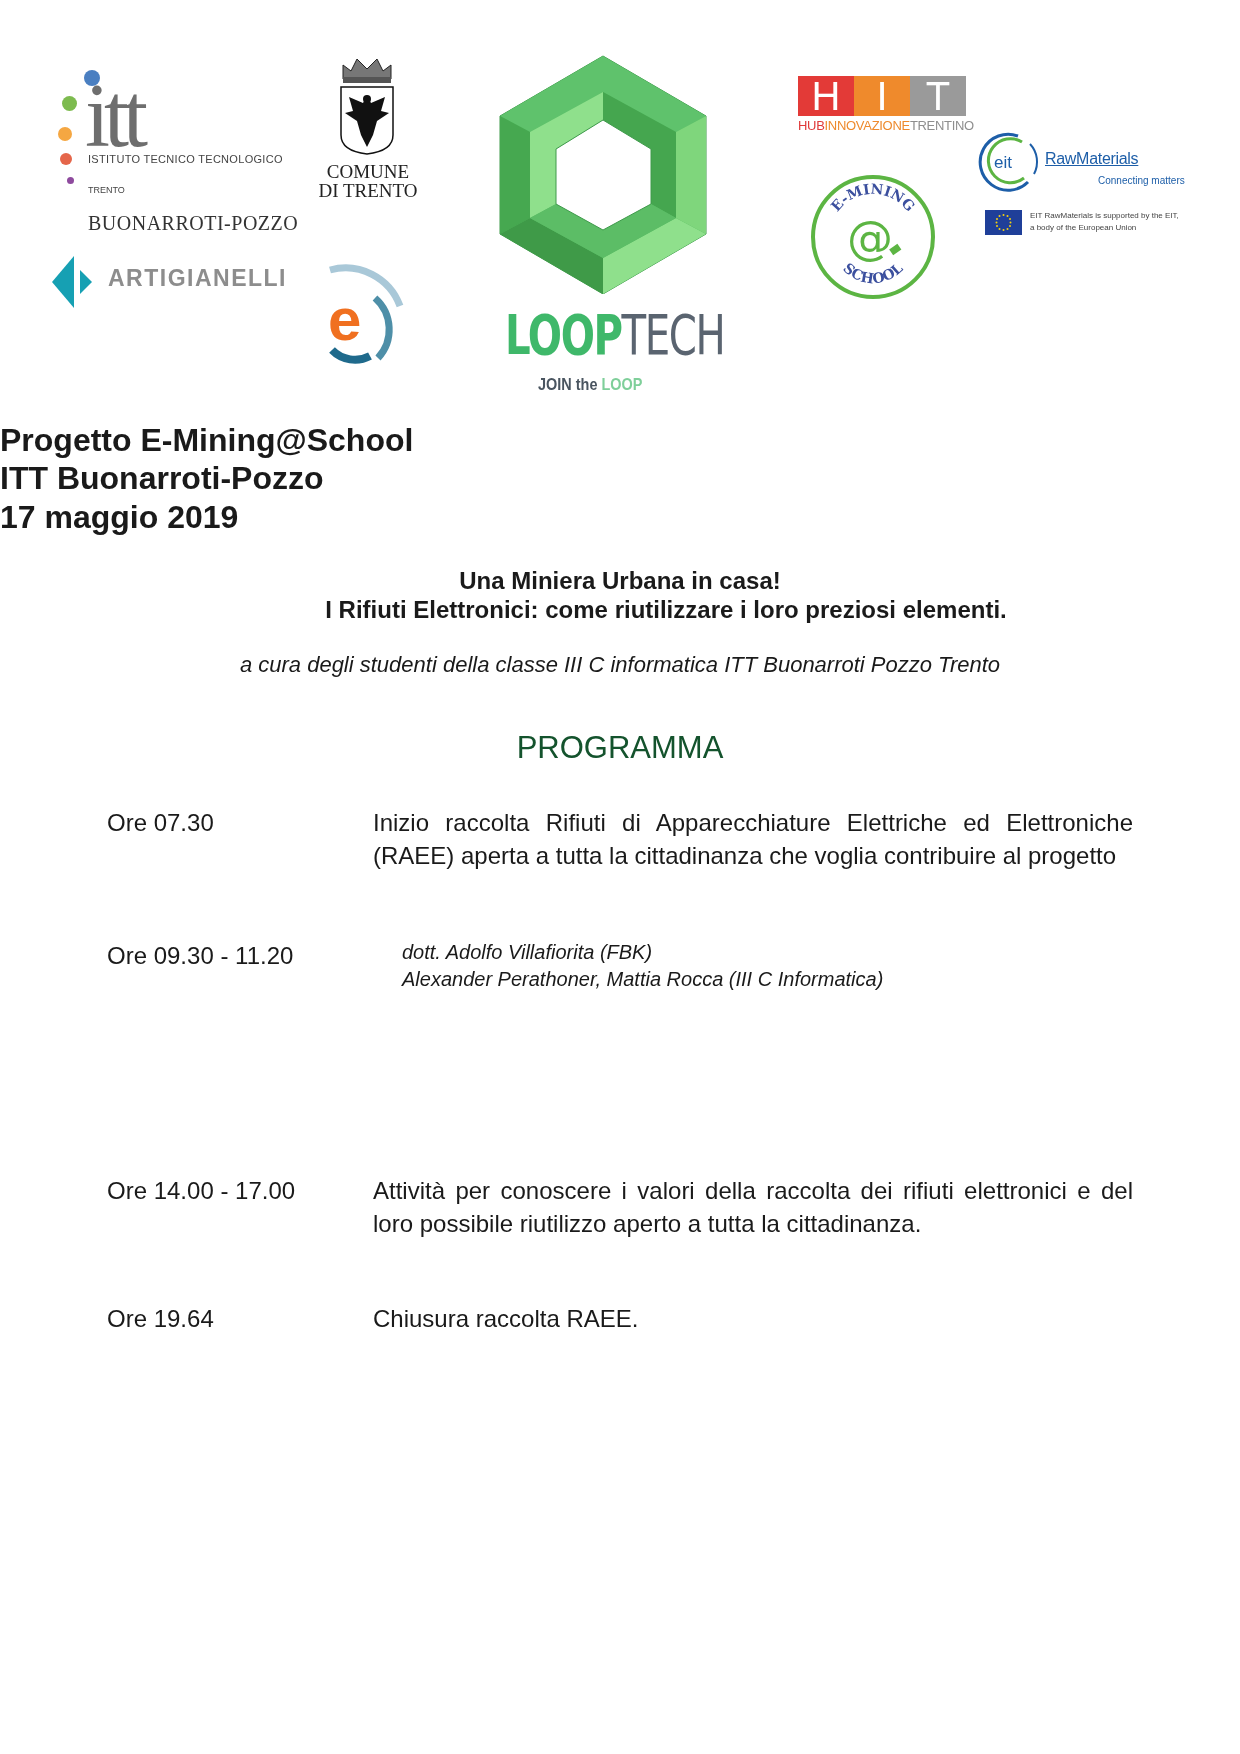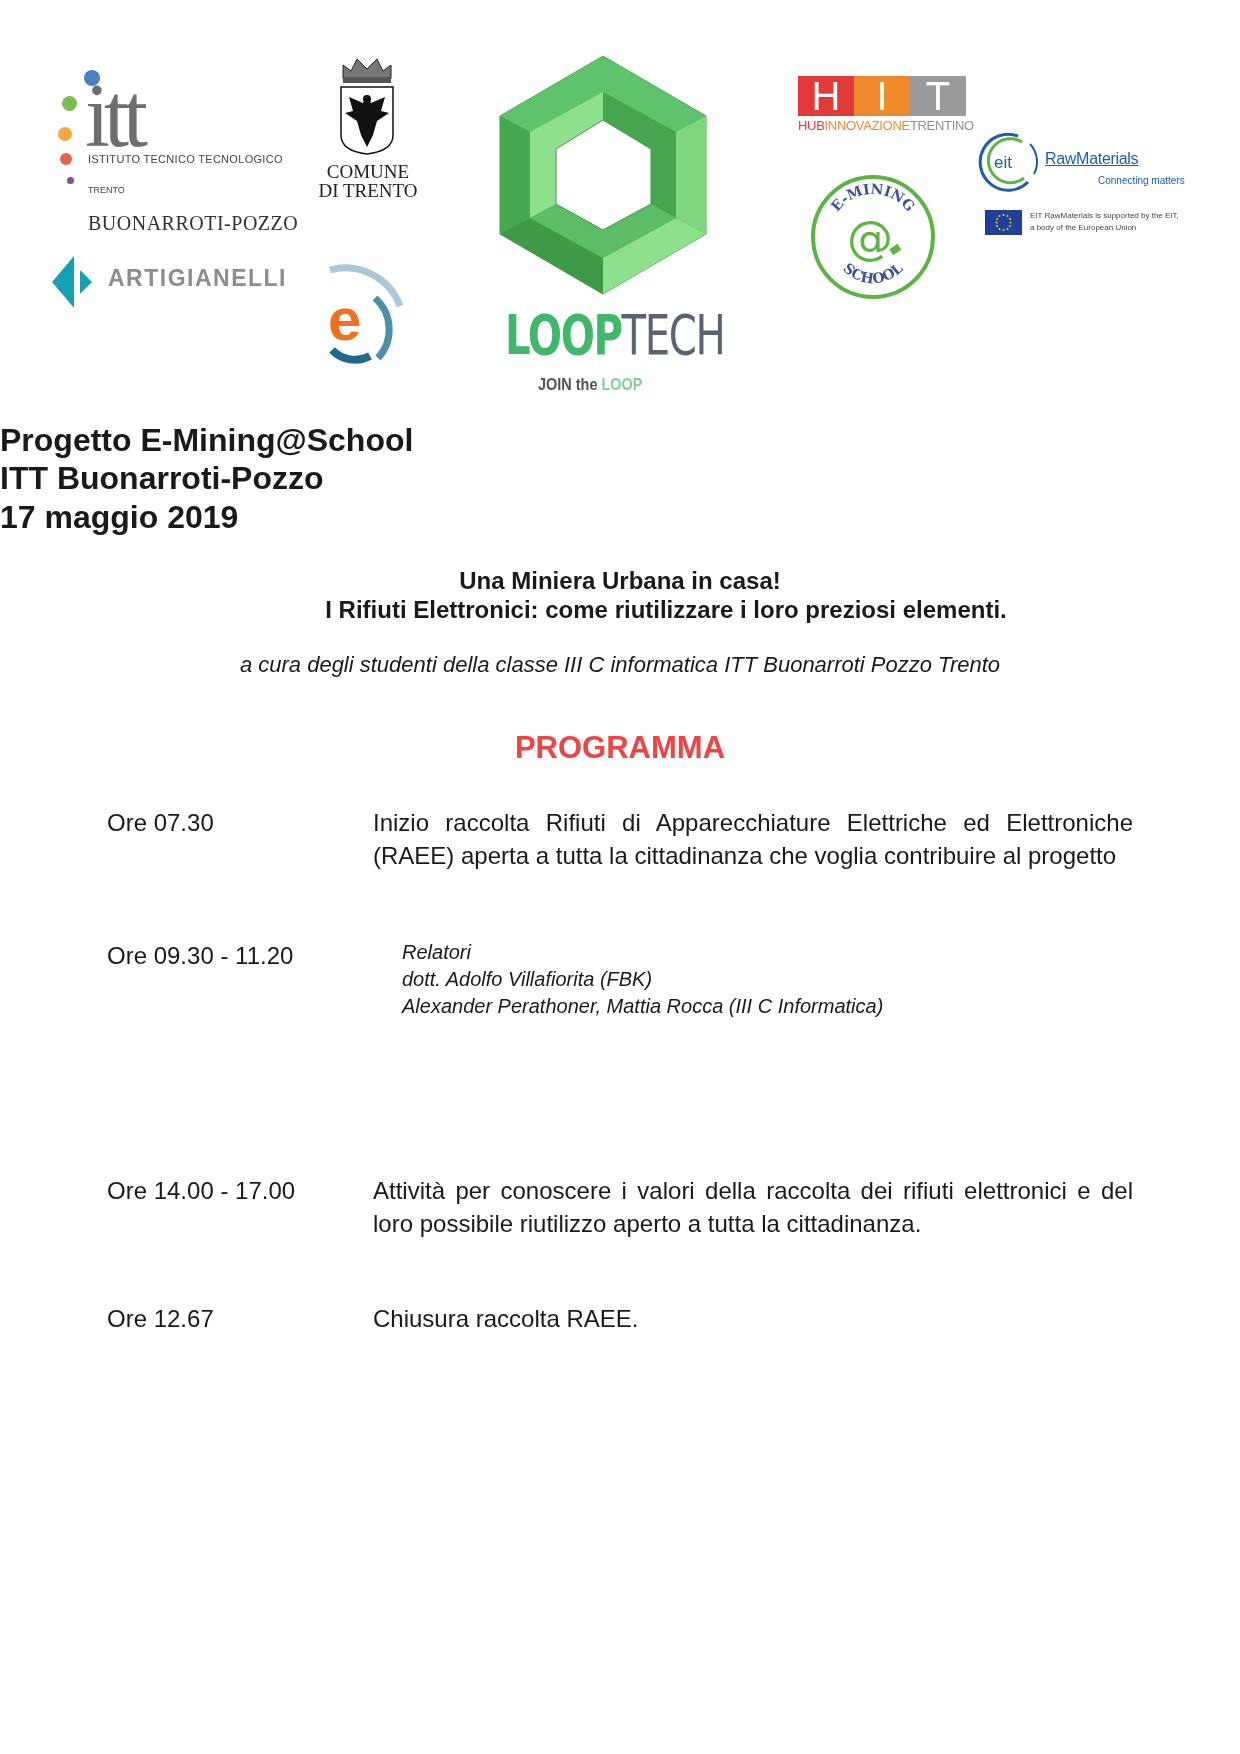--- a/index.html
+++ b/index.html
@@ -33,21 +33,21 @@
 
   .eit-word { position: absolute; left: 1045px; top: 150px; font-size: 16px; color: #1d5ea8; letter-spacing: -0.3px; text-decoration: underline; }
   .eit-tag { position: absolute; left: 1098px; top: 175px; font-size: 10px; color: #1d5ea8; }
   .eu-flag { position: absolute; left: 985px; top: 210px; width: 37px; height: 25px; background: #1f3f99; }
   .eu-text { position: absolute; left: 1030px; top: 210px; font-size: 8px; line-height: 12px; color: #444; white-space: nowrap; }
 
   
   .title { position: absolute; left: 0; width: 1240px; text-align: left; font-weight: bold; font-size: 32px; color: #1a1a1a; }
   .subtitle { position: absolute; left: 0; width: 1240px; text-align: center; font-weight: bold; font-size: 24px; color: #1a1a1a; }
   .credit { position: absolute; left: 0; width: 1240px; text-align: center; font-style: italic; font-size: 22px; color: #1a1a1a; }
-  .programma { position: absolute; left: 0; width: 1240px; text-align: center; font-weight: bold; font-size: 31px; color: #ef4444; }
+  .programma { position: absolute; left: 0; width: 1240px; text-align: center; font-weight: normal; font-size: 31px; color: #14532d; }
 
   
   .row { position: absolute; left: 107px; width: 1027px; }
   .row .time { position: absolute; left: 0; top: 0; font-size: 24px; line-height: 33px; white-space: nowrap; }
   .row .desc { position: absolute; left: 266px; top: 0; width: 760px; font-size: 24px; line-height: 33px; text-align: justify; }
   .relatori { margin-left: 29px; font-style: italic; font-size: 20px; line-height: 27px; text-align: left; }
 </style>
 </head>
 <body>
 
@@ -199,28 +199,27 @@
 
 <div class="row" style="top:806px;">
   <div class="time">Ore 07.30</div>
   <div class="desc">Inizio raccolta Rifiuti di Apparecchiature Elettriche ed Elettroniche (RAEE) aperta a tutta la cittadinanza che voglia contribuire al progetto</div>
 </div>
 
 <div class="row" style="top:939px;">
   <div class="time">Ore 09.30 - 11.20</div>
   <div class="desc">
     <div class="relatori">
-      <div>Relatori</div>
       <div>dott. Adolfo Villafiorita (FBK)</div>
       <div>Alexander Perathoner, Mattia Rocca (III C Informatica)</div>
     </div>
   </div>
 </div>
 
 <div class="row" style="top:1174px;">
   <div class="time">Ore 14.00 - 17.00</div>
   <div class="desc">Attività per conoscere i valori della raccolta dei rifiuti elettronici e del loro possibile riutilizzo aperto a tutta la cittadinanza.</div>
 </div>
 
 <div class="row" style="top:1302px;">
-  <div class="time">Ore 12.67</div>
+  <div class="time">Ore 19.64</div>
   <div class="desc">Chiusura raccolta RAEE.</div>
 </div>
 
 </body></html>

